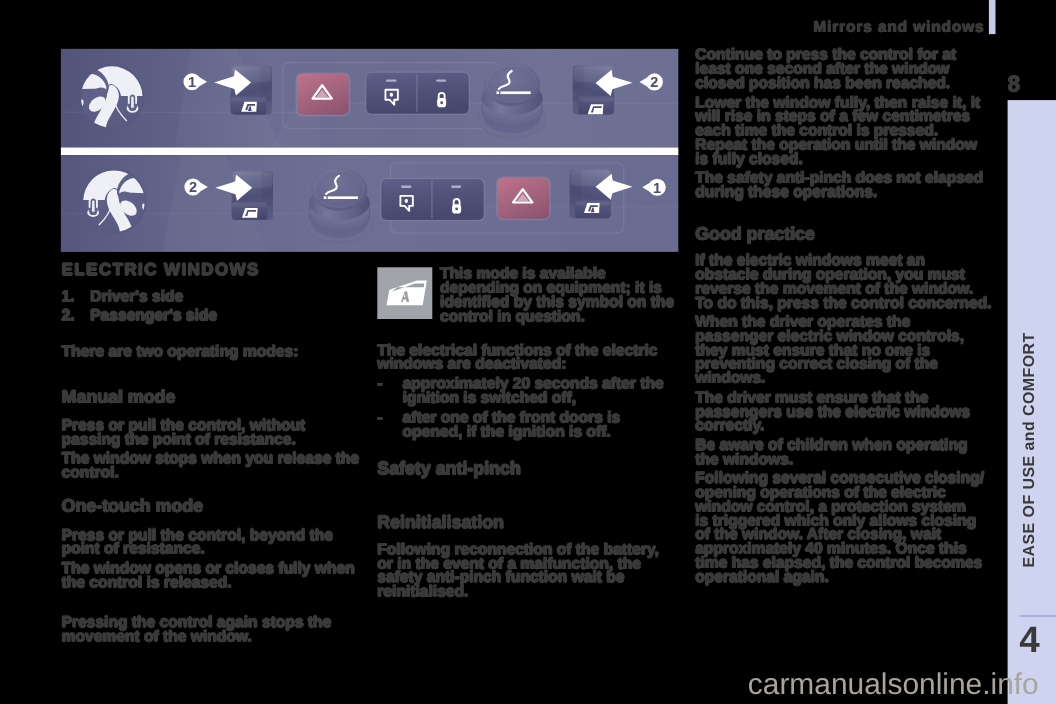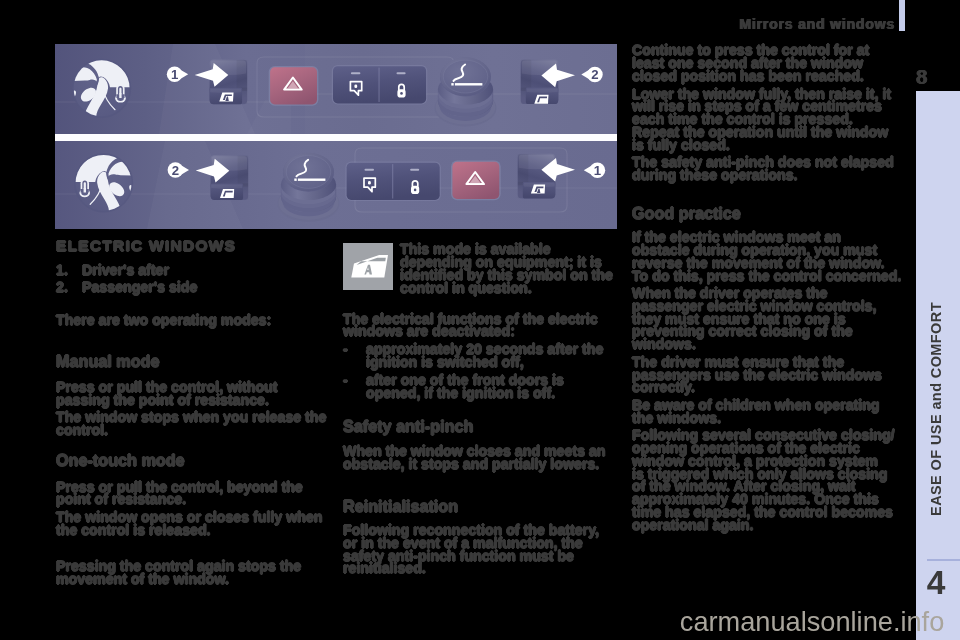--- a/index.html
+++ b/index.html
@@ -343,21 +343,21 @@
   </g>
 </g>
 </svg>
   </div>
 
   <div class="col c1">
     <div class="t1">ELECTRIC WINDOWS</div>
     <div class="numlist">
       <div class="numrow">
         <span class="n">1.</span>
-        <span>Driver's after</span>
+        <span>Driver's side</span>
       </div>
       <div class="numrow">
         <span class="n">2.</span>
         <span>Passenger's side</span>
       </div>
     </div>
     <p>There are two operating modes:</p>
     <div class="gap"></div>
     <div class="sh">Manual mode</div>
     <p class="tight">Press or pull the control, without passing the point of resistance.</p>
@@ -385,24 +385,23 @@
     <div class="dashrow">
       <span class="d">-</span>
       <span>approximately 20 seconds after the ignition is switched off,</span>
     </div>
     <div class="dashrow">
       <span class="d">-</span>
       <span>after one of the front doors is opened, if the ignition is off.</span>
     </div>
     <div class="gapc2"></div>
     <div class="sh">Safety anti-pinch</div>
-    <p>When the window closes and meets an obstacle, it stops and partially lowers.</p>
     <div class="gapc2b"></div>
     <div class="sh">Reinitialisation</div>
-    <p>Following reconnection of the battery, or in the event of a malfunction, the safety anti-pinch function must be reinitialised.</p>
+    <p>Following reconnection of the battery, or in the event of a malfunction, the safety anti-pinch function wait be reinitialised.</p>
   </div>
 
   <div class="col c3">
     <p class="tight">Continue to press the control for at least one second after the window closed position has been reached.</p>
     <p class="tight">Lower the window fully, then raise it, it will rise in steps of a few centimetres each time the control is pressed. Repeat the operation until the window is fully closed.</p>
     <p>The safety anti-pinch does not elapsed during these operations.</p>
     <div class="gapc3"></div>
     <div class="sh">Good practice</div>
     <p class="tight">If the electric windows meet an obstacle during operation, you must reverse the movement of the window. To do this, press the control concerned.</p>
     <p class="tight">When the driver operates the passenger electric window controls, they must ensure that no one is preventing correct closing of the windows.</p>

